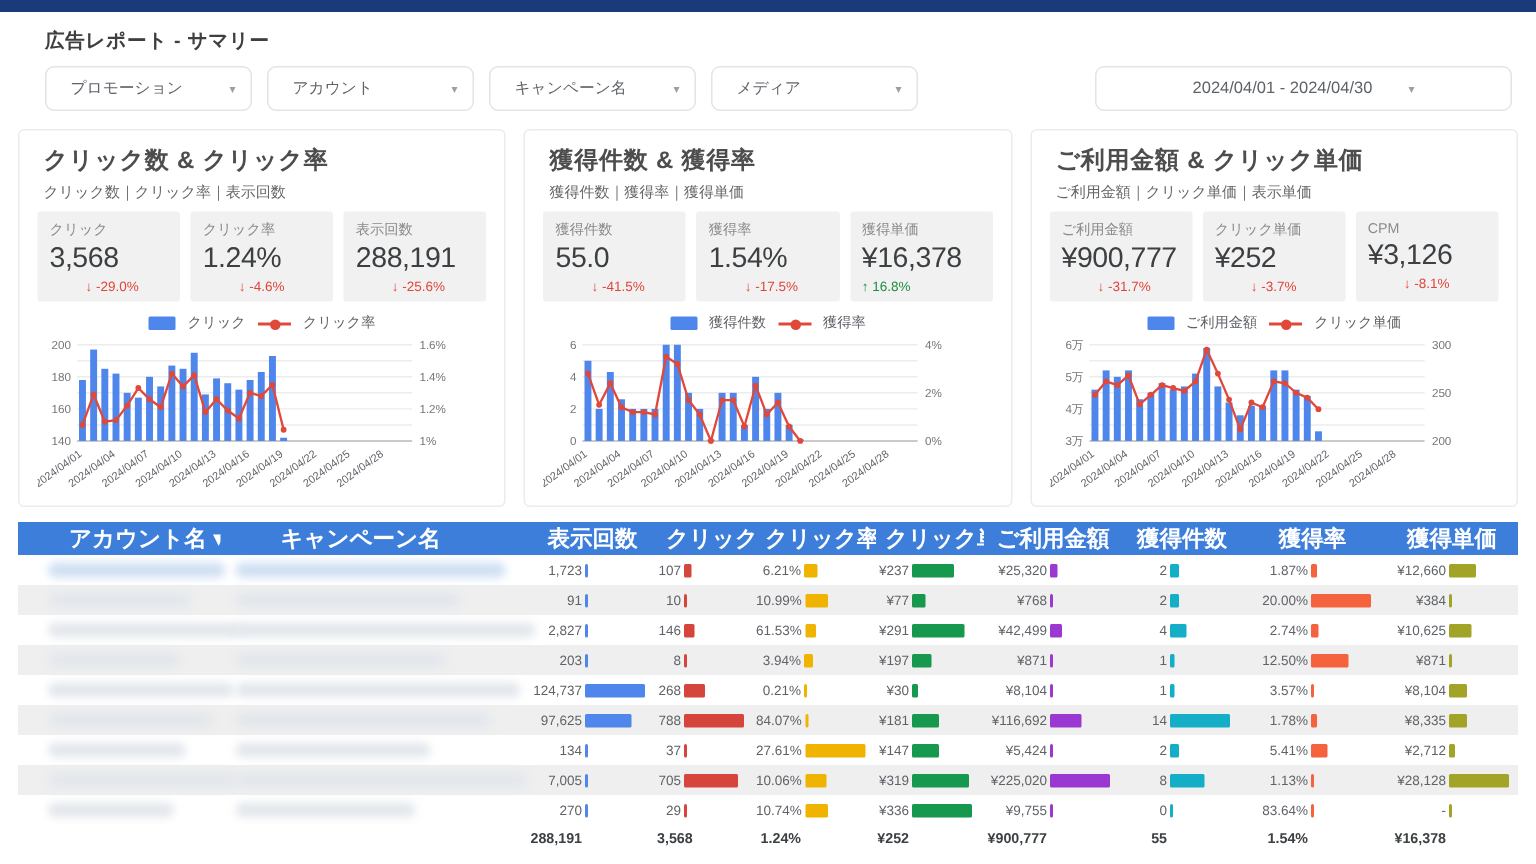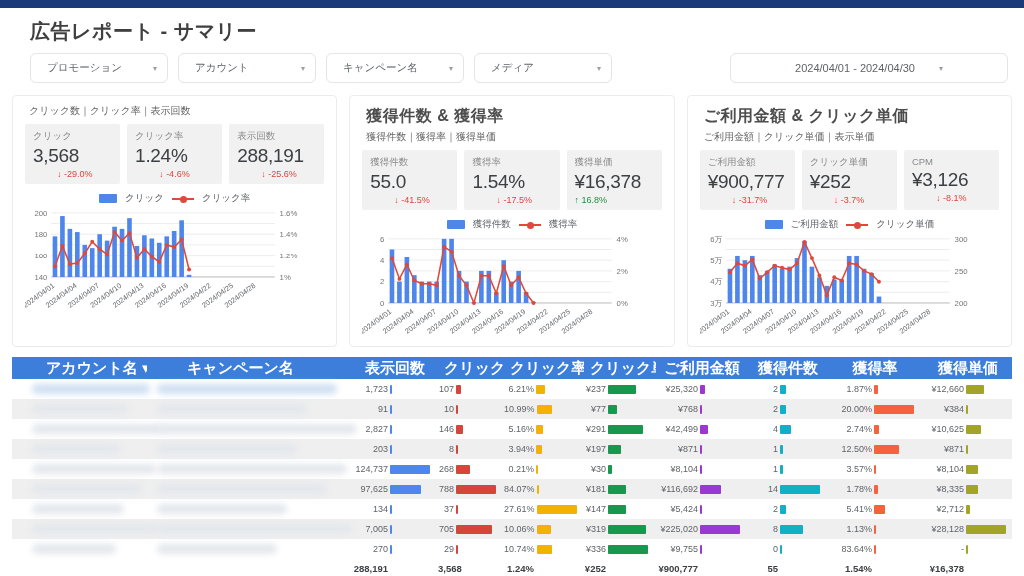--- a/index.html
+++ b/index.html
@@ -1,18 +1,18 @@
 <!DOCTYPE html>
 <html><head>
 <meta charset="utf-8">
 <style>
   html,body{margin:0;padding:0;background:#fff;}
   body{width:1024px;height:576px;overflow:hidden;font-family:"Liberation Sans","DejaVu Sans",sans-serif;color:#3c4043;position:relative;}
   .topbar{height:8px;background:#1b3a7a;width:100%;}
-  .page-title{font-size:20px;font-weight:bold;color:#3f3f3f;margin:10px 0 8px 30px;letter-spacing:.5px;}
+  .page-title{font-size:13px;font-weight:bold;color:#3f3f3f;margin:10px 0 8px 30px;letter-spacing:.5px;}
   
   .filters{display:flex;align-items:center;margin:0 16px 12px 30px;gap:10px;}
   .filter{width:138px;height:30px;border:1px solid #e4e4e4;border-radius:6px;background:#fff;display:flex;align-items:center;justify-content:space-between;padding:0 10px 0 16px;font-size:10.5px;color:#5f6368;box-sizing:border-box;}
   .caret{font-size:8px;color:#9aa0a6;}
   .datebox{margin-left:auto;width:278px;height:30px;border:1px solid #e4e4e4;border-radius:6px;display:flex;align-items:center;justify-content:center;gap:24px;font-size:11px;color:#5f6368;box-sizing:border-box;}
   
   .cards{display:flex;gap:12px;margin:0 12px;}
   .card{flex:1;border:1px solid #ececec;border-radius:4px;background:#fff;padding:8px 12px 4px 12px;box-sizing:border-box;height:252px;}
   .card h2{font-size:16px;font-weight:bold;color:#4d4d4d;margin:2px 0 3px 4px;letter-spacing:.5px;}
   .card .subtitle{font-size:10px;color:#666;margin:0 0 6px 4px;}
@@ -75,20 +75,21 @@
   </div>
   <div class="datebox">
     <span>2024/04/01 - 2024/04/30</span>
     <span class="caret">▾</span>
   </div>
 </div>
 
 <div class="cards">
 
   <section class="card">
+    <h2>クリック数 &amp; クリック率</h2>
     <div class="subtitle">クリック数｜クリック率｜表示回数</div>
     <div class="tiles">
       <div class="tile">
         <div class="tlabel">クリック</div>
         <div class="tvalue">3,568</div>
         <div class="tdelta down"><span>↓</span> <span>-29.0%</span></div>
       </div>
       <div class="tile">
         <div class="tlabel">クリック率</div>
         <div class="tvalue">1.24%</div>
@@ -519,21 +520,21 @@
             <span class="bar" style="background: rgb(78, 134, 236); width: 2px;"></span>
           </span>
         </div>
         <div class="ncell">
           <span class="num">146</span>
           <span class="barwrap">
             <span class="bar" style="background: rgb(214, 69, 60); width: 7.41117px;"></span>
           </span>
         </div>
         <div class="ncell">
-          <span class="num">5.16%</span>
+          <span class="num">61.53%</span>
           <span class="barwrap">
             <span class="bar" style="background: rgb(240, 180, 0); width: 7.47555px;"></span>
           </span>
         </div>
         <div class="ncell">
           <span class="num">¥291</span>
           <span class="barwrap">
             <span class="bar" style="background: rgb(22, 152, 79); width: 34.6429px;"></span>
           </span>
         </div>

